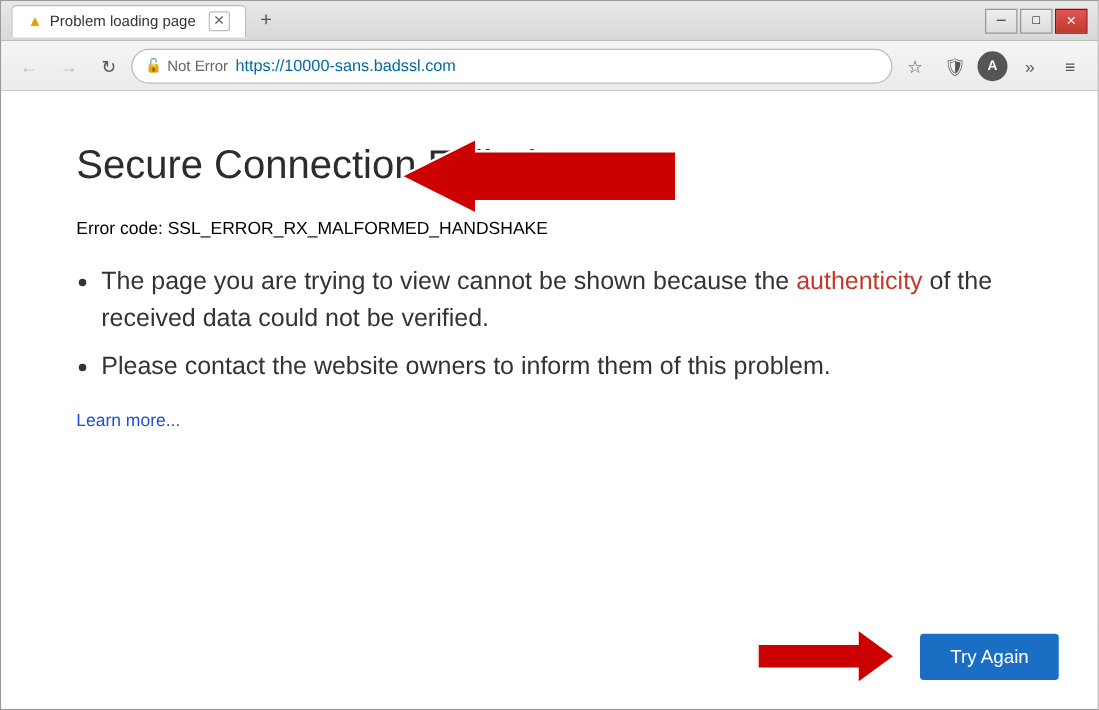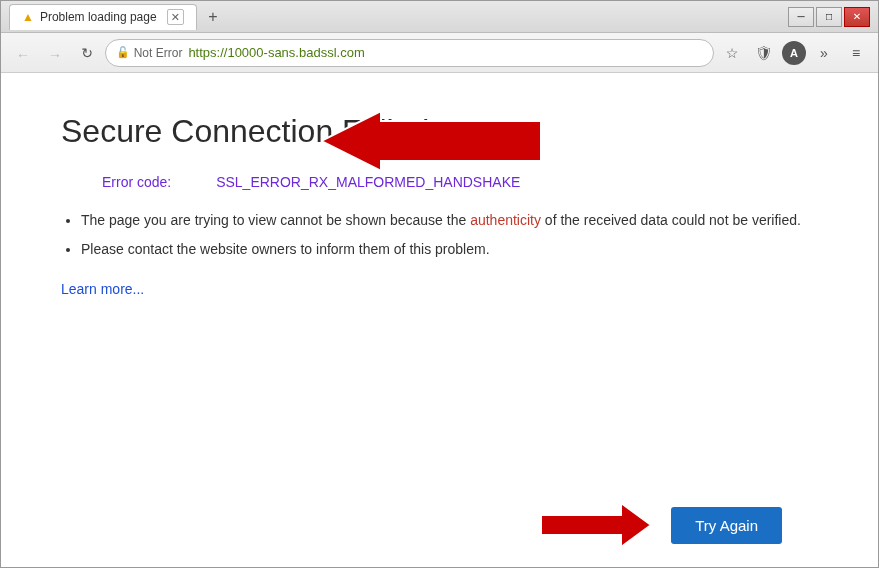--- a/index.html
+++ b/index.html
@@ -106,21 +106,21 @@
       gap: 6px;
     }
     .not-secure {
       display: flex;
       align-items: center;
       gap: 4px;
       font-size: 12px;
       color: #666;
     }
     .lock-icon { font-size: 11px; color: #888; }
-    .url-text { font-size: 13px; color: #4d7c0f; }
+    .url-text { font-size: 13px; color: #0369a1; }
     .nav-right-icons {
       display: flex;
       align-items: center;
       gap: 4px;
     }
     .nav-icon-btn {
       width: 28px;
       height: 28px;
       border: none;
       background: transparent;
@@ -172,47 +172,47 @@
       margin-bottom: 16px;
       max-width: 720px;
     }
     .error-description .highlight { color: #c0392b; }
 
     .error-code {
       font-size: 14px;
       color: #666;
       margin-bottom: 20px;
     }
-    .error-code span { color: #6d28d9; margin-left: 41px; }
+    .error-code span { color: #000000; }
 
     .bullet-list {
       margin-left: 20px;
       margin-bottom: 20px;
     }
     .bullet-list li {
-      font-size: 14px;
+      font-size: 20px;
       color: #333;
       margin-bottom: 8px;
       line-height: 1.5;
     }
     .bullet-list li .highlight { color: #c0392b; }
 
     .learn-more {
       color: #1d4ed8;
       font-size: 14px;
       cursor: pointer;
       text-decoration: none;
     }
 
     
     .bottom-area {
       display: flex;
       justify-content: flex-end;
       align-items: center;
-      padding: 0 96px 20px 60px;
+      padding: 0 31px 20px 60px;
       background: #fff;
       gap: 20px;
     }
 
     .try-again-btn {
       background: #1a6fc4;
       color: white;
       border: none;
       padding: 10px 24px;
       font-size: 15px;

